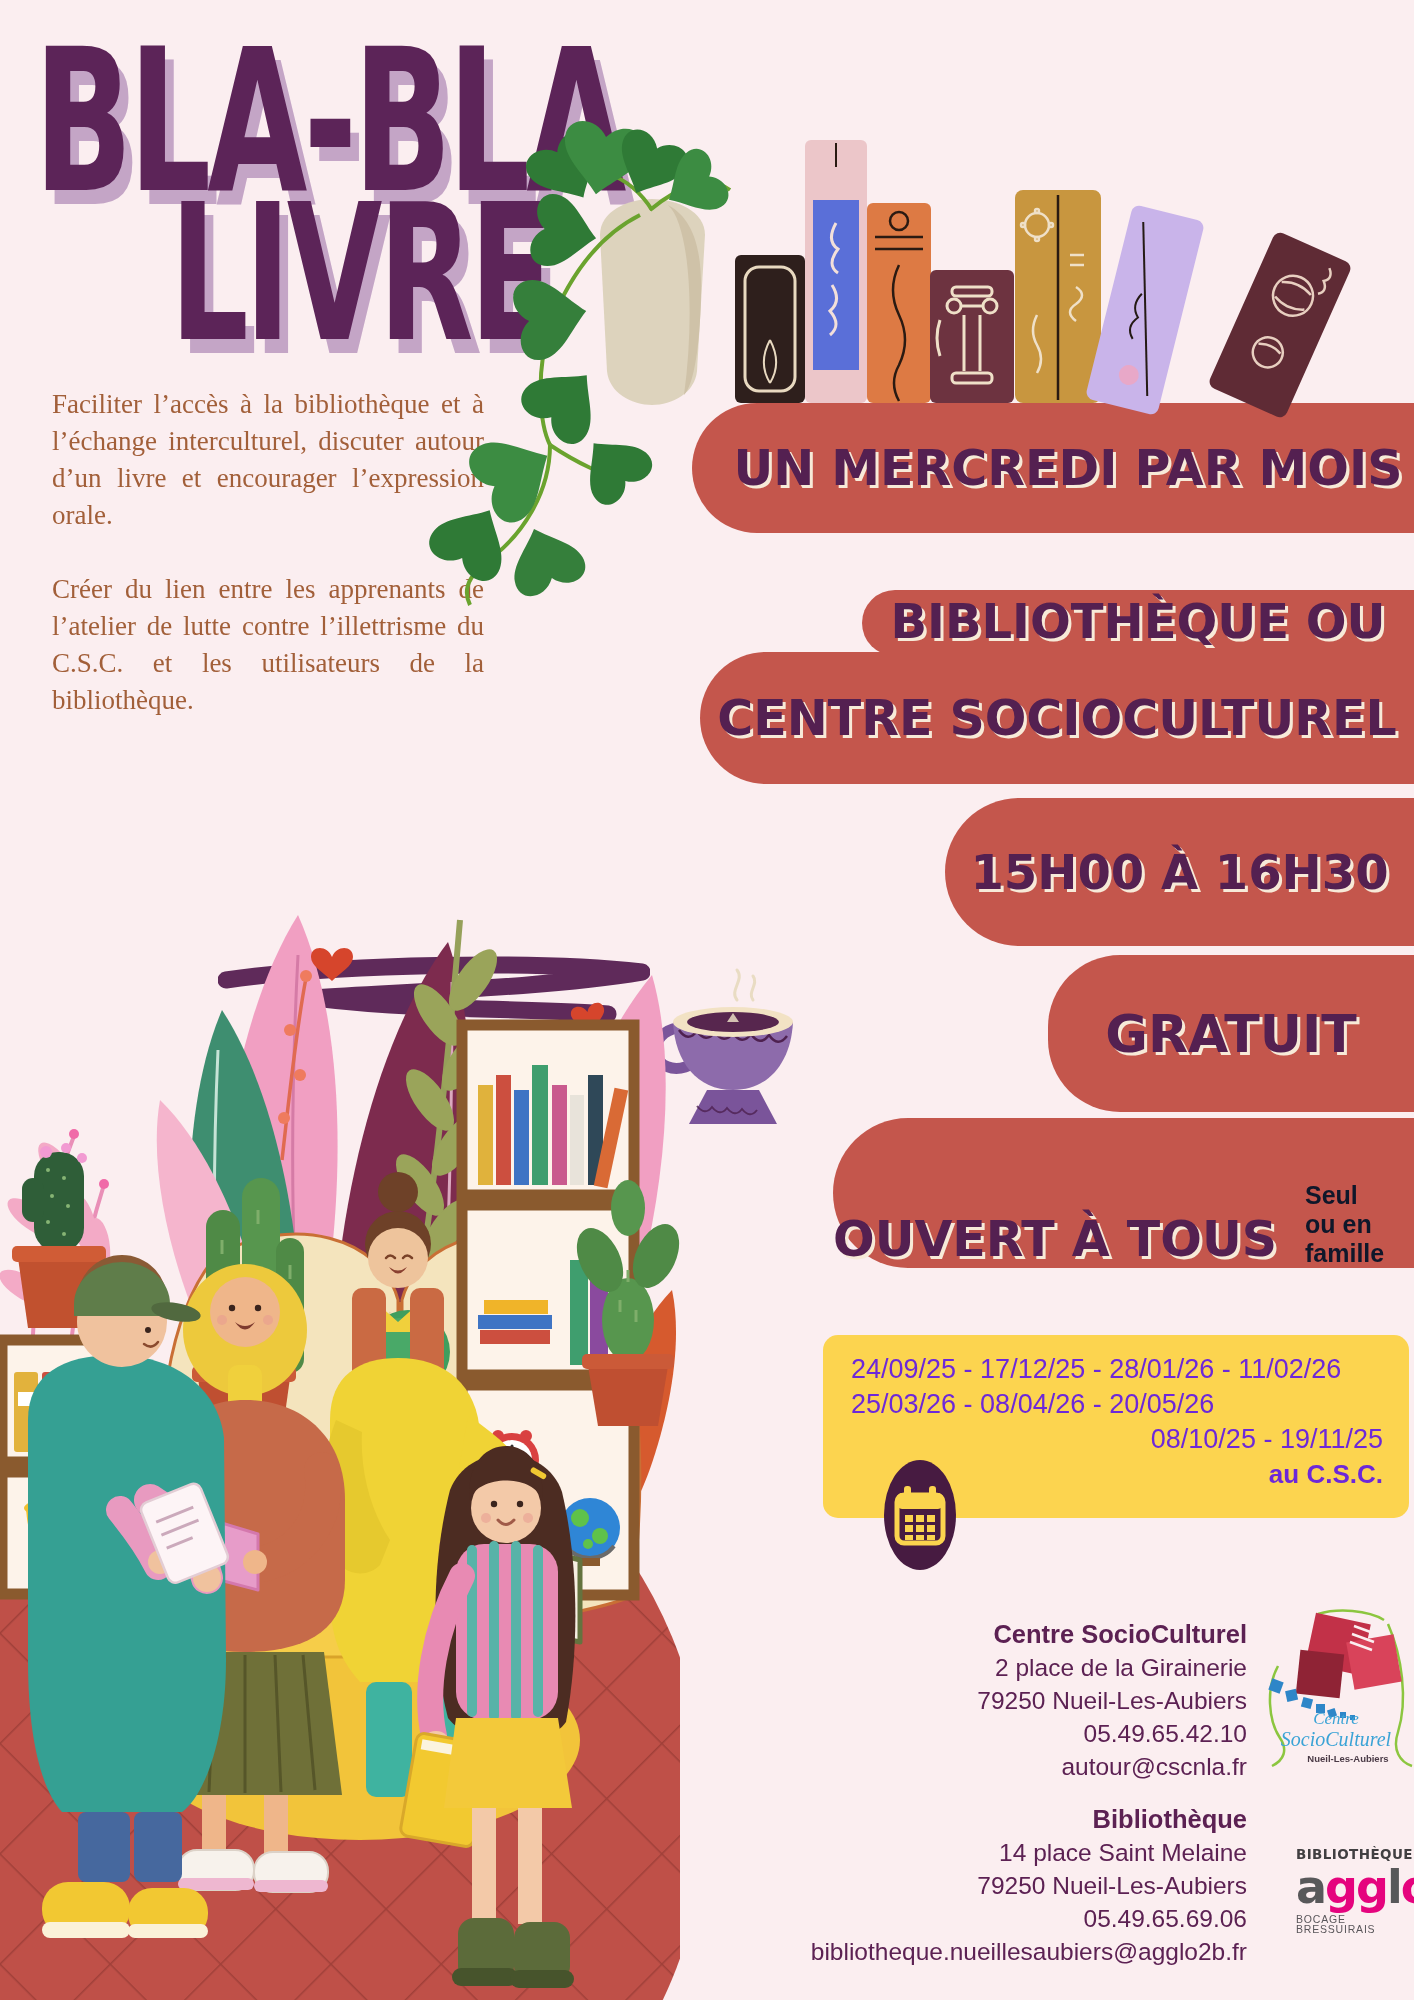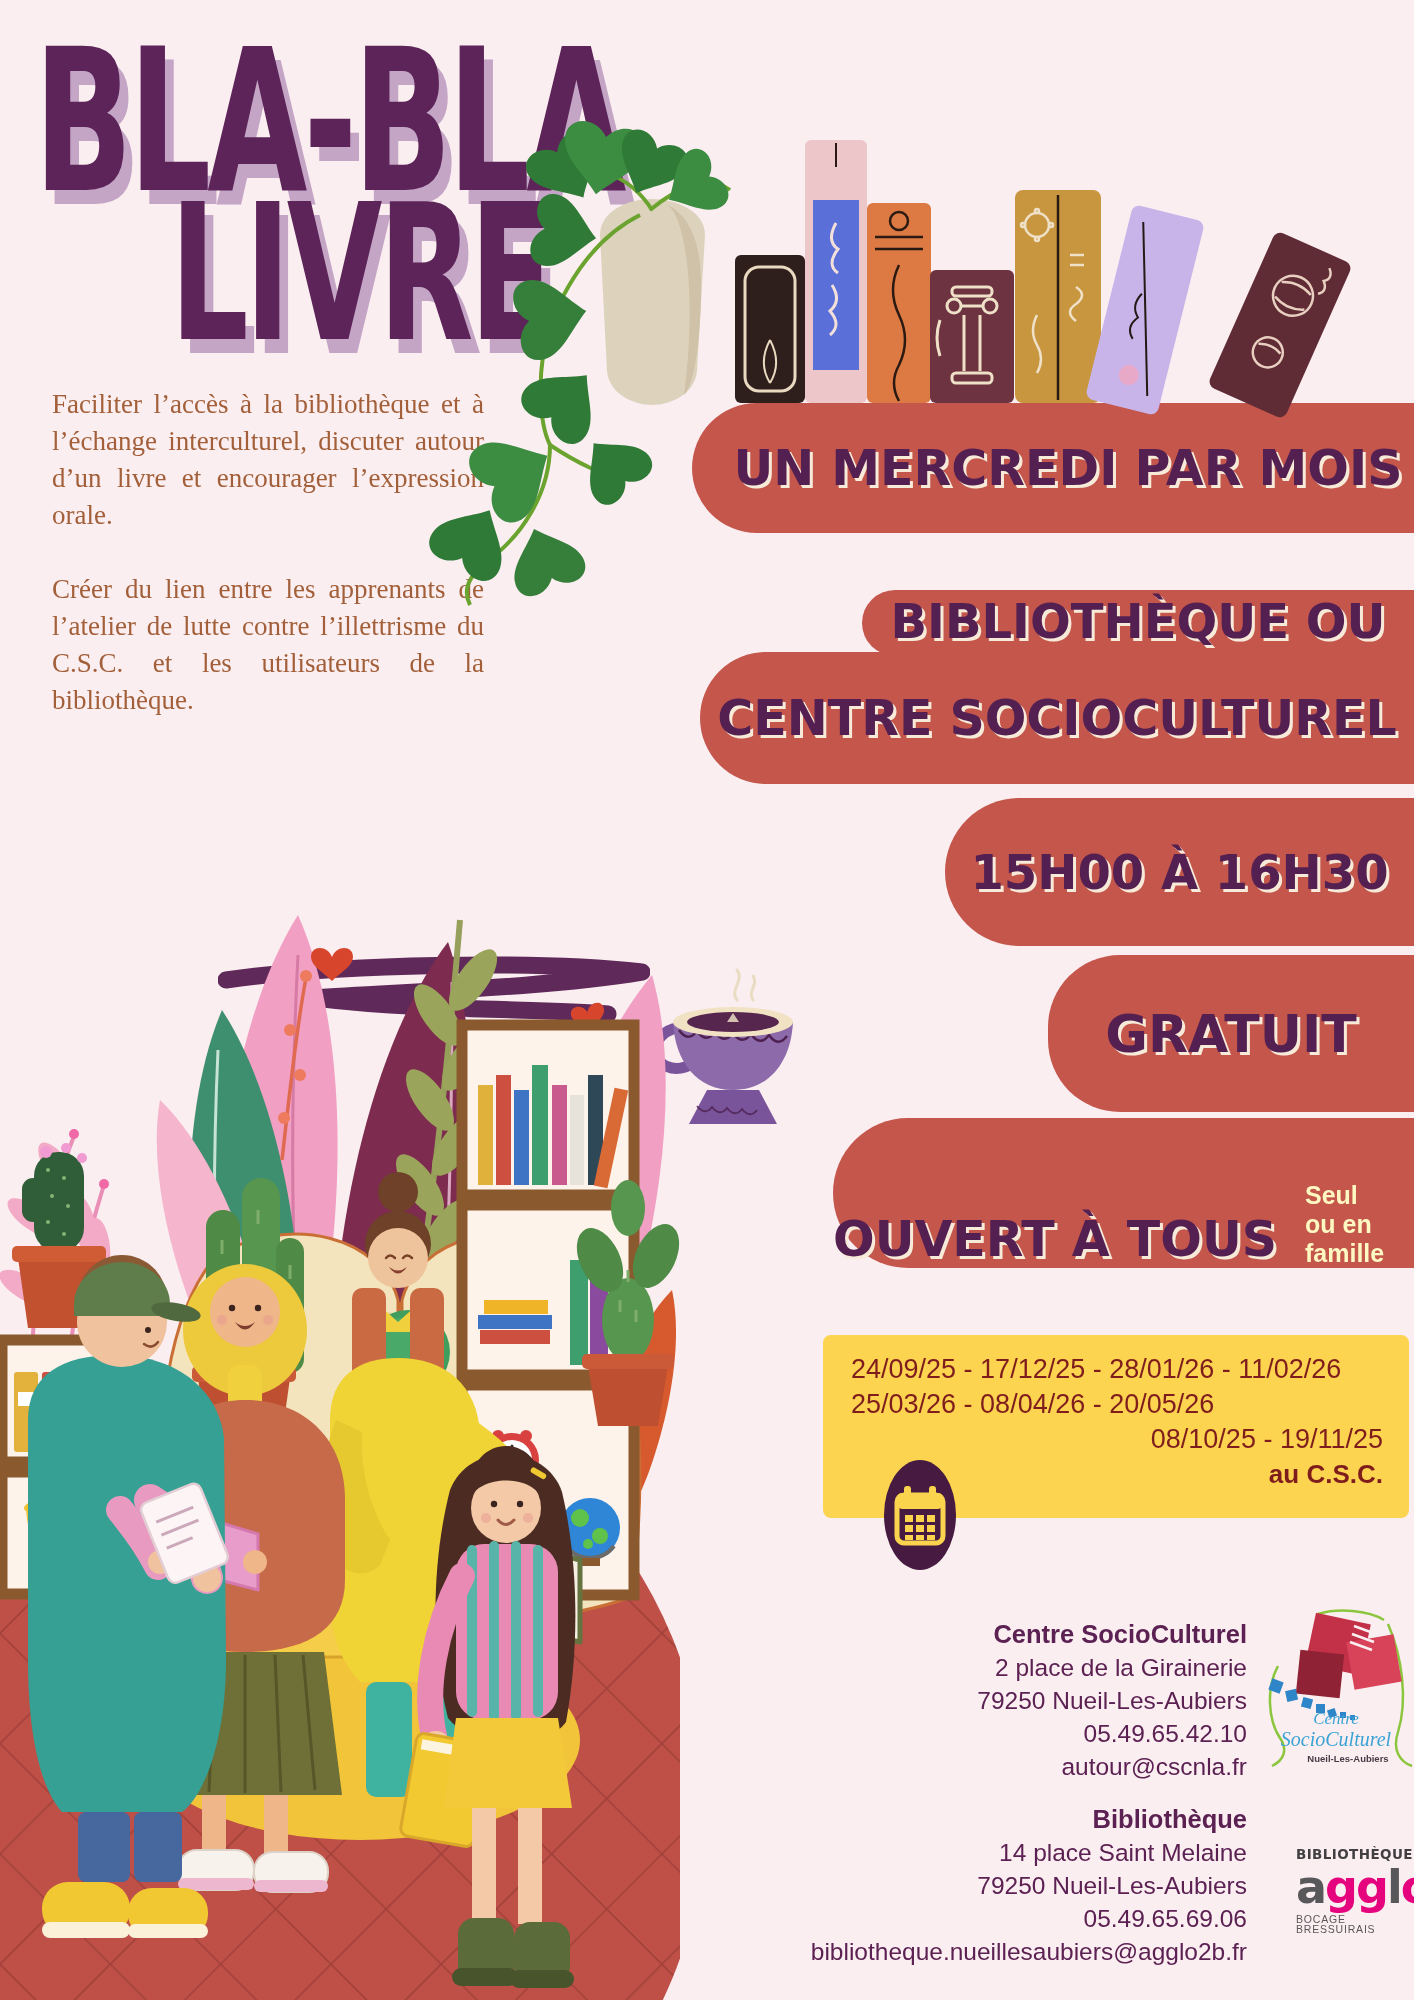--- a/index.html
+++ b/index.html
@@ -25,25 +25,25 @@
   .b2a .banner-text{font-size:48px;position:relative;top:-2px;}
   .b2b{left:700px;top:652px;width:714px;height:132px;border-radius:66px 0 0 66px;}
   .b2b .banner-text{font-size:49px;}
   .b3{left:945px;top:798px;width:469px;height:148px;border-radius:74px 0 0 74px;}
   .b3 .banner-text{font-size:48px;}
   .b4{left:1048px;top:955px;width:366px;height:157px;border-radius:72px 0 0 72px;}
   .b4 .banner-text{font-size:52px;}
   .b5{left:833px;top:1118px;width:581px;height:150px;border-radius:75px 0 0 75px;
       flex-direction:row;justify-content:flex-start;align-items:flex-end;padding:0;box-sizing:border-box;}
   .b5 .banner-text{font-size:49px;margin:22px 28px 0 0;}
-  .banner-sub{font-weight:700;font-size:25px;color:#fef9c3;margin:0px 34px 0 0;
+  .banner-sub{font-weight:700;font-size:25px;color:#0f172a;margin:0px 34px 0 0;
       font-family:"Liberation Sans",sans-serif;}
   
   .schedule{position:absolute;left:823px;top:1335px;width:586px;height:183px;background:#fcd44f;
-      border-radius:8px;box-sizing:border-box;padding:17px 26px 0 28px;color:#7f1d1d;
+      border-radius:15px;box-sizing:border-box;padding:17px 26px 0 28px;color:#6d28d9;
       font-size:27px;line-height:35px;}
   .schedule .bold{font-weight:800;font-size:26px;}
   .schedule .right{text-align:right;}
   .cal-badge{position:absolute;left:884px;top:1460px;}
   
   .contact{position:absolute;right:167px;text-align:right;color:#5c2153;font-size:24.5px;
       line-height:33px;width:640px;}
   .contact .cname{font-weight:800;font-size:25.5px;}
   .c1{top:1618px;}
   .c2{top:1803px;}

